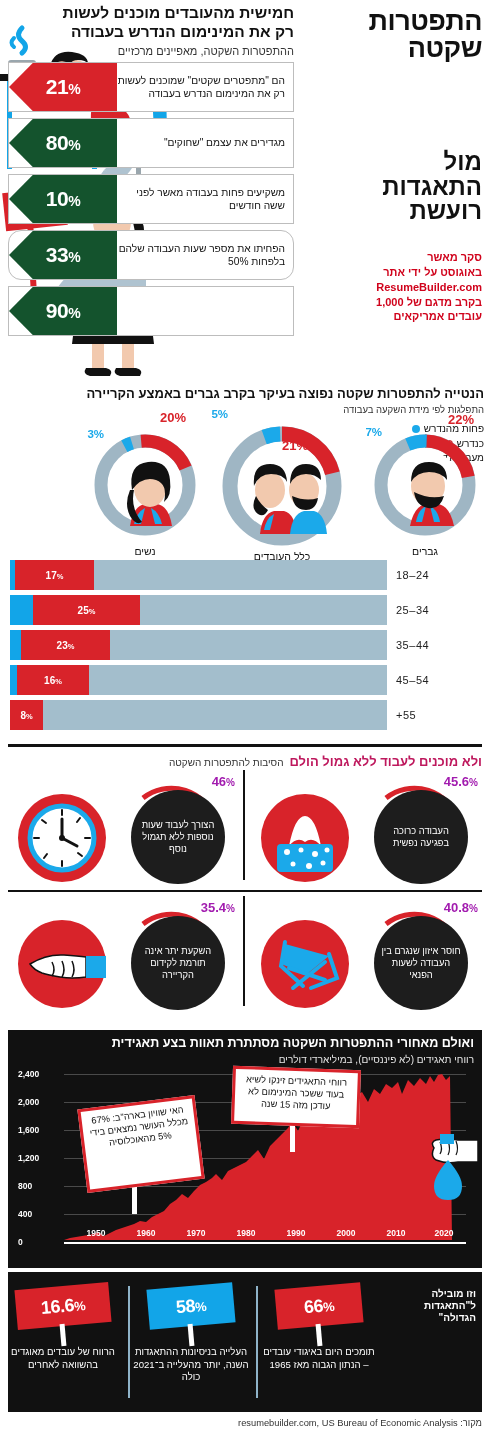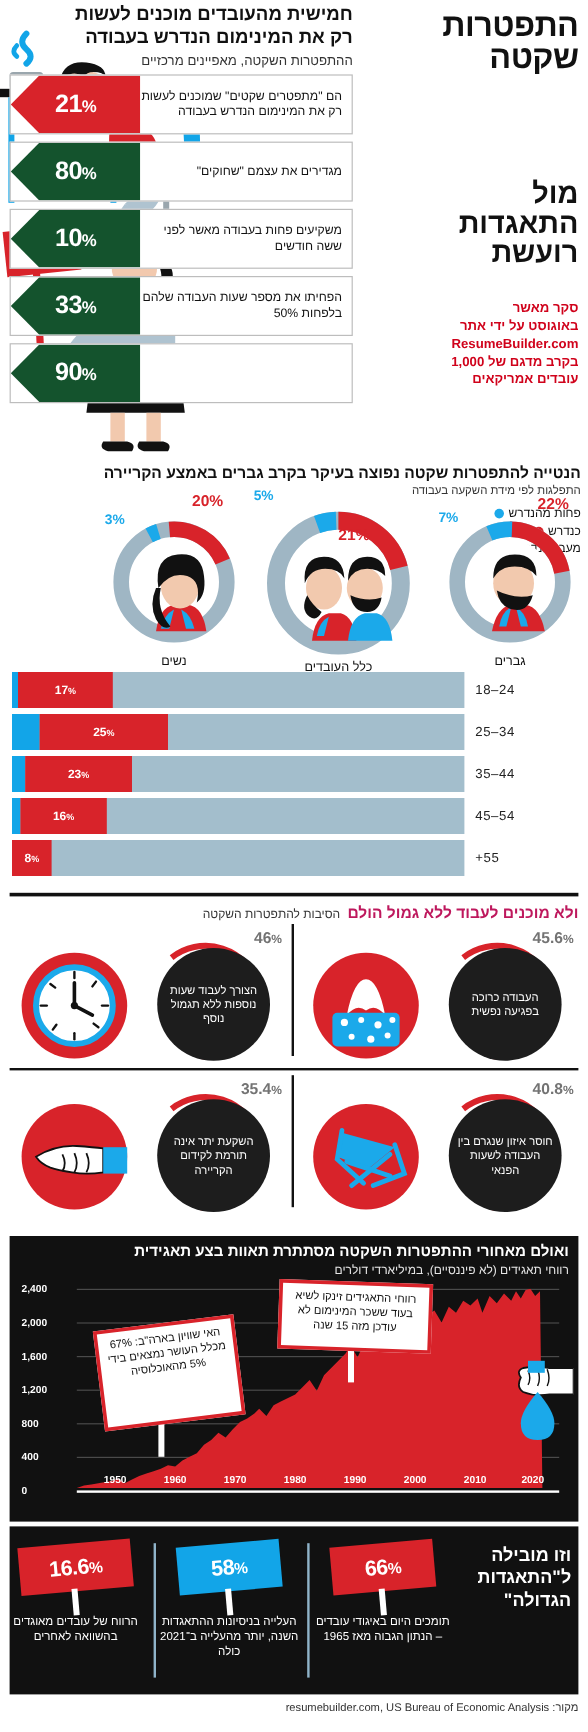--- a/index.html
+++ b/index.html
@@ -86,21 +86,21 @@
   .agerow .segred span .sm{font-size:7.5px;}
   .agerow .segblue{position:absolute;top:0;height:30px;background:#12A5E8;}
 
   
   #reasons{position:absolute;left:0;top:744px;width:490px;height:276px;}
   #reasons .rule-top{position:absolute;left:8px;top:0;width:474px;height:2.5px;background:#111;}
   #r-title{position:absolute;right:8px;top:8px;width:474px;text-align:right;}
   #r-title .b{font-size:13px;font-weight:bold;color:#be185d;}
   #r-title .s{font-size:10px;color:#333;margin-right:6px;}
   .rcell{position:absolute;width:239px;height:130px;}
-  .rcell .pct{position:absolute;right:4px;top:4px;font-size:13px;font-weight:bold;color:#737373;}
+  .rcell .pct{position:absolute;right:4px;top:4px;font-size:13px;font-weight:bold;color:#a21caf;}
   .rcell .pct .sm{font-size:10px;}
   .rcell .bubble{
     position:absolute;right:14px;top:20px;width:94px;height:94px;border-radius:50%;
     background:#1d1d1d;color:#fff;display:flex;align-items:center;justify-content:center;
     text-align:center;font-size:9.3px;line-height:1.3;padding:6px;box-sizing:border-box;
   }
   .rcell .arc{position:absolute;right:8px;top:14px;width:106px;height:106px;}
   .rcell .icon{position:absolute;left:16px;top:22px;width:92px;height:92px;}
   .vdiv{position:absolute;width:2px;background:#111;}
   .hdiv{position:absolute;height:2px;background:#111;}
@@ -119,21 +119,21 @@
     transform:translateX(-50%);direction:ltr;}
   .note{
     position:absolute;background:#fff;border:3px solid #D8232A;color:#111;
     font-size:9.3px;line-height:1.28;text-align:center;padding:5px 6px;box-sizing:border-box;
   }
   .note-post{position:absolute;background:#fff;width:5px;}
 
   
   #banner{position:absolute;left:8px;top:1272px;width:474px;height:140px;background:#111;}
   #b-title{position:absolute;right:6px;top:16px;width:88px;text-align:right;
-    font-size:15px;line-height:1.22;font-weight:bold;color:#fff;}
+    font-size:10px;line-height:1.22;font-weight:bold;color:#fff;}
   .bcell{position:absolute;top:10px;width:118px;height:120px;}
   .bcell .sign{
     position:absolute;left:50%;top:4px;transform:translateX(-50%) rotate(-5deg);
     width:86px;height:40px;display:flex;align-items:center;justify-content:center;
   }
   .bcell .sign span{color:#fff;font-size:18px;font-weight:bold;letter-spacing:-.5px;}
   .bcell .sign span .sm{font-size:13px;}
   .bcell .post{position:absolute;left:50%;top:42px;width:5px;height:22px;background:#fff;
     transform:translateX(-50%) rotate(-5deg);}
   .bcell .cap{position:absolute;left:0;top:64px;width:118px;text-align:center;
@@ -244,21 +244,21 @@
       <div class="txt">מגדירים את עצמם "שחוקים"</div>
     </div>
 
     <div class="stat-row" style="top:174px;">
       <div class="chev c-blk">
         <span class="pc"><span>10</span><span class="sm">%</span></span>
       </div>
       <div class="txt">משקיעים פחות בעבודה מאשר לפני ששה חודשים</div>
     </div>
 
-    <div class="stat-row" style="top:230px;">
+    <div class="stat-row" style="top:230px;border-radius:13px;">
       <div class="chev c-blk">
         <span class="pc"><span>33</span><span class="sm">%</span></span>
       </div>
       <div class="txt">הפחיתו את מספר שעות העבודה שלהם בלפחות 50%</div>
     </div>
 
     <div class="stat-row" style="top:286px;">
       <div class="chev c-blk">
         <span class="pc"><span>90</span><span class="sm">%</span></span>
       </div>

